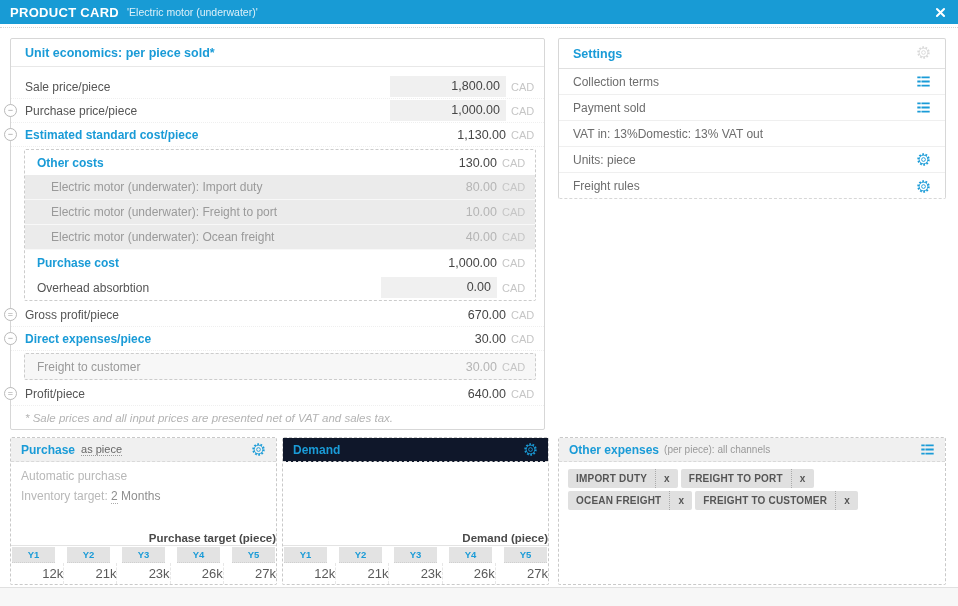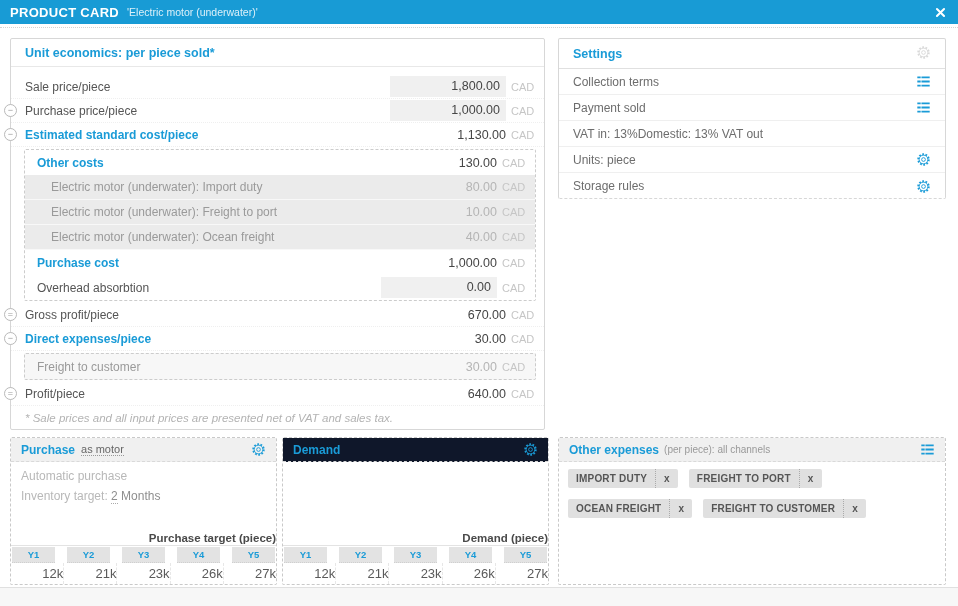--- a/index.html
+++ b/index.html
@@ -88,21 +88,21 @@
   .yhead, .yvals { display:flex; }
   .yhead { padding:1px 1px 0 1px; gap:12px; }
   .ycell-head { flex:1; background:#e3e3e3; color:#1a9bd7; font-size:9.5px; font-weight:bold;
     text-align:center; padding:2px 0; border-bottom:1px dotted #cfcfcf; cursor:pointer; }
   .yvals { height:21px; }
   .ycell-val { flex:1; text-align:right; font-size:13px; color:#5a5a5a;
     line-height:21px; border-right:1px dashed #e7e7e7; }
   .ycell-val:last-child { border-right:none; }
 
   
-  .tagwrap { padding:7px 9px; display:flex; flex-wrap:wrap; gap:11px; }
+  .tagwrap { padding:7px 9px; display:flex; flex-wrap:wrap; gap:3px; }
   .tag { display:inline-flex; align-items:stretch; background:#e0e0e0; border-radius:2px;
     font-size:10px; font-weight:bold; color:#555; letter-spacing:.2px; cursor:pointer; }
   .tag .tlabel { padding:4px 8px; }
   .tag .tx { padding:4px 8px; border-left:1px dotted #aaa; font-weight:bold;
     text-transform:lowercase; cursor:pointer; }
 
   
   .footer { position:absolute; left:0; top:587px; width:958px; height:19px;
     background:#f7f7f7; border-top:1px solid #e0e0e0; }
 
@@ -247,35 +247,35 @@
       <span>Units: piece</span>
       <span class="ric">
   <svg class="icon" width="15" height="15" viewBox="0 0 20 20">
     <circle cx="10" cy="10" r="7" fill="none" stroke="currentColor" stroke-width="2.6" stroke-dasharray="2.3 2.05"></circle>
     <circle cx="10" cy="10" r="5.8" fill="none" stroke="currentColor" stroke-width="1.2"></circle>
     <circle cx="10" cy="10" r="2.5" fill="none" stroke="currentColor" stroke-width="1.2"></circle>
   </svg>
 </span>
     </div>
     <div class="set-row">
-      <span>Storage rules</span>
+      <span>Freight rules</span>
       <span class="ric">
   <svg class="icon" width="15" height="15" viewBox="0 0 20 20">
     <circle cx="10" cy="10" r="7" fill="none" stroke="currentColor" stroke-width="2.6" stroke-dasharray="2.3 2.05"></circle>
     <circle cx="10" cy="10" r="5.8" fill="none" stroke="currentColor" stroke-width="1.2"></circle>
     <circle cx="10" cy="10" r="2.5" fill="none" stroke="currentColor" stroke-width="1.2"></circle>
   </svg>
 </span>
     </div>
   </div>
 
   <div class="bpanel" id="purchase">
     <div class="bhd">
       <span class="bt">Purchase</span>
-      <span class="bmode">as motor</span>
+      <span class="bmode">as piece</span>
       <span class="ric">
   <svg class="icon" width="15" height="15" viewBox="0 0 20 20">
     <circle cx="10" cy="10" r="7" fill="none" stroke="currentColor" stroke-width="2.6" stroke-dasharray="2.3 2.05"></circle>
     <circle cx="10" cy="10" r="5.8" fill="none" stroke="currentColor" stroke-width="1.2"></circle>
     <circle cx="10" cy="10" r="2.5" fill="none" stroke="currentColor" stroke-width="1.2"></circle>
   </svg>
 </span>
     </div>
     <div class="bbody">
       <div class="graytext l1">Automatic purchase</div>

